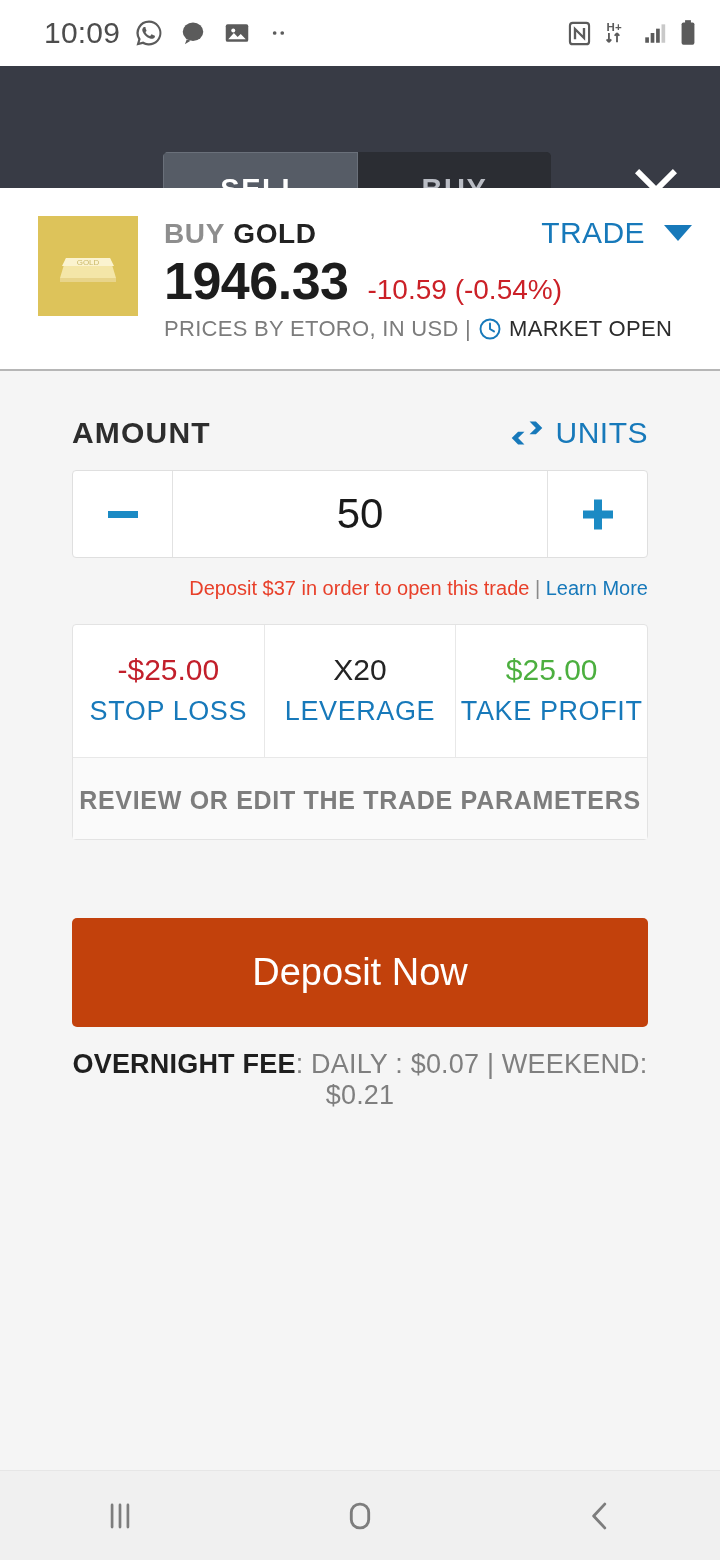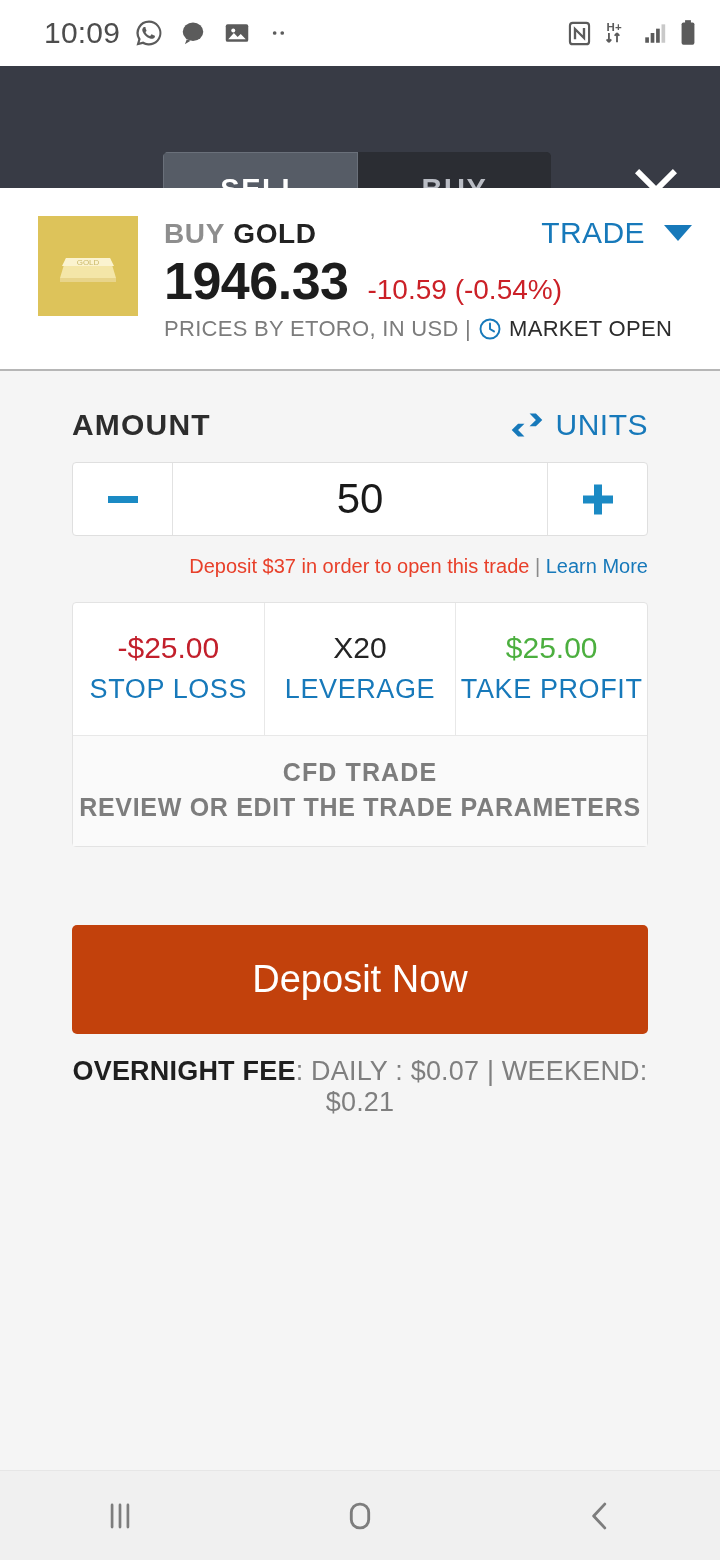--- a/index.html
+++ b/index.html
@@ -67,34 +67,34 @@
     position: absolute; right: 28px; top: 28px;
     display: flex; align-items: center; gap: 19px;
     color: #1779ba; font-size: 30px; letter-spacing: 0.4px; cursor: pointer;
   }
   .caret-down {
     width: 0; height: 0; border-left: 14px solid transparent;
     border-right: 14px solid transparent; border-top: 16px solid #1779ba;
   }
 
   
-  .body { flex: 1; background: #f5f5f5; padding: 7px 72px; position: relative; }
+  .body { flex: 1; background: #f5f5f5; padding: 15px 72px; position: relative; }
 
   .amount-row {
     display: flex; align-items: center; justify-content: space-between;
     padding: 30px 0 20px 0;
   }
   .amount-label { font-size: 30px; font-weight: bold; color: #2d2d2d; letter-spacing: 1.2px; }
   .units-toggle {
     display: flex; align-items: center; gap: 11px;
     color: #1779ba; font-size: 30px; letter-spacing: 0.5px; cursor: pointer;
   }
 
   .stepper {
-    height: 74px; background: #ffffff; border: 1px solid #dfdfdf; border-radius: 4px;
+    height: 88px; background: #ffffff; border: 1px solid #dfdfdf; border-radius: 4px;
     display: flex; align-items: stretch;
   }
   .step-btn {
     width: 100px; display: flex; align-items: center; justify-content: center; cursor: pointer;
   }
   .step-btn.minus { border-right: 1px solid #e2e2e2; }
   .step-btn.plus { border-left: 1px solid #e2e2e2; }
   .step-value {
     flex: 1; display: flex; align-items: center; justify-content: center;
     font-size: 42px; color: #1a1a1a; font-weight: normal; cursor: text;
@@ -310,21 +310,20 @@
         <div class="param">
           <div class="param-value neutral">X20</div>
           <div class="param-label">LEVERAGE</div>
         </div>
         <div class="param">
           <div class="param-value pos">$25.00</div>
           <div class="param-label">TAKE PROFIT</div>
         </div>
       </div>
       <div class="params-bottom">
-        <div class="cfd-title">CFD TRADE</div>
         <div class="cfd-sub">REVIEW OR EDIT THE TRADE PARAMETERS</div>
       </div>
     </div>
 
     <button class="cta">Deposit Now</button>
 
     <div class="fee">
       <b>OVERNIGHT FEE</b><span>: DAILY : $0.07 | WEEKEND: $0.21</span>
     </div>
   </div>

